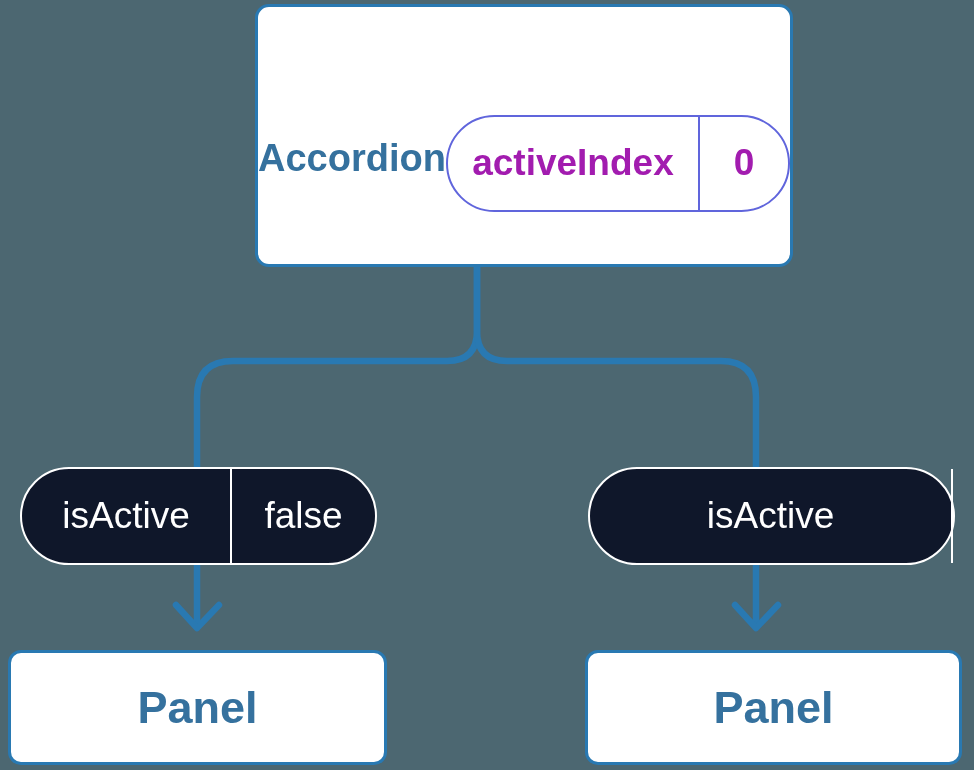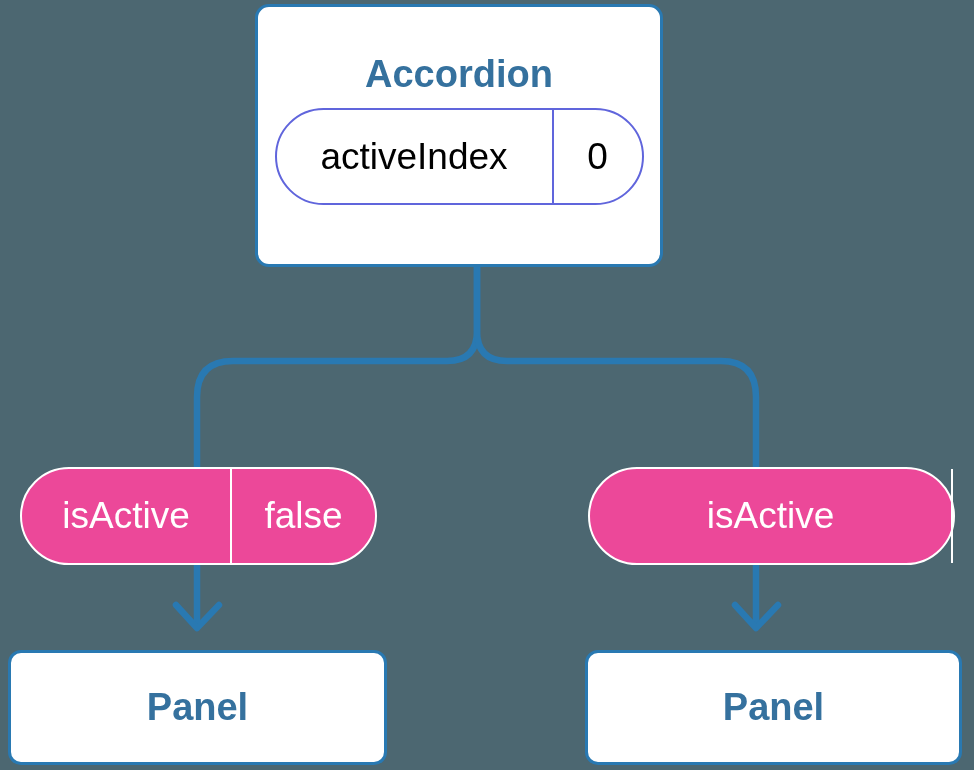--- a/index.html
+++ b/index.html
@@ -29,23 +29,23 @@
   .node {
     position: absolute;
     background: #FFFFFF;
     border: 3px solid #2979B2;
     border-radius: 14px;
     box-sizing: border-box;
     z-index: 1;
   }
   .root-node {
     left: 255px; top: 4px;
-    width: 408px; height: 263px;
+    width: 538px; height: 263px;
     display: flex;
-    flex-direction: column;
+    flex-direction: row;
     align-items: center;
     padding-top: 44px;
   }
   .node-title {
     font-size: 38px;
     font-weight: 600;
     color: #35719E;
     line-height: 46px;
   }
   .pill {
@@ -60,42 +60,43 @@
     font-size: 37px;
   }
   .pill .seg-l { flex: 1; }
   .pill-outline {
     width: 369px;
     height: 97px;
     margin-top: 11px;
     background: #FFFFFF;
     border: 2.5px solid #6065DC;
     border-radius: 48.5px;
-    color: #000000;
+    color: #a21caf;
+    font-weight: bold;
   }
   .pill-outline .seg-l { border-right: 2.5px solid #6065DC; }
   .pill-outline .seg-r { width: 88px; }
   .pill-solid {
     position: absolute;
-    background: #ec4899;
+    background: #0f172a;
     border: 2.5px solid #FFFFFF;
     border-radius: 49px;
     color: #FFFFFF;
     z-index: 1;
   }
   .pill-solid .seg-l { border-right: 2.5px solid #FFFFFF; }
   .pill-true  { left: 20px;  top: 467px; width: 357px; height: 98px; }
   .pill-true .seg-r  { width: 143px; }
   .pill-false { left: 588px; top: 467px; width: 367px; height: 98px; }
   .pill-false .seg-r { width: 151px; }
   .panel-node {
     display: flex;
     align-items: center;
     justify-content: center;
-    font-size: 38px;
+    font-size: 45px;
     font-weight: 600;
     color: #35719E;
     border-radius: 13px;
   }
   .panel-left  { left: 8px;   top: 650px; width: 379px; height: 115px; }
   .panel-right { left: 585px; top: 650px; width: 377px; height: 115px; }
 </style>
 </head>
 <body>
 

